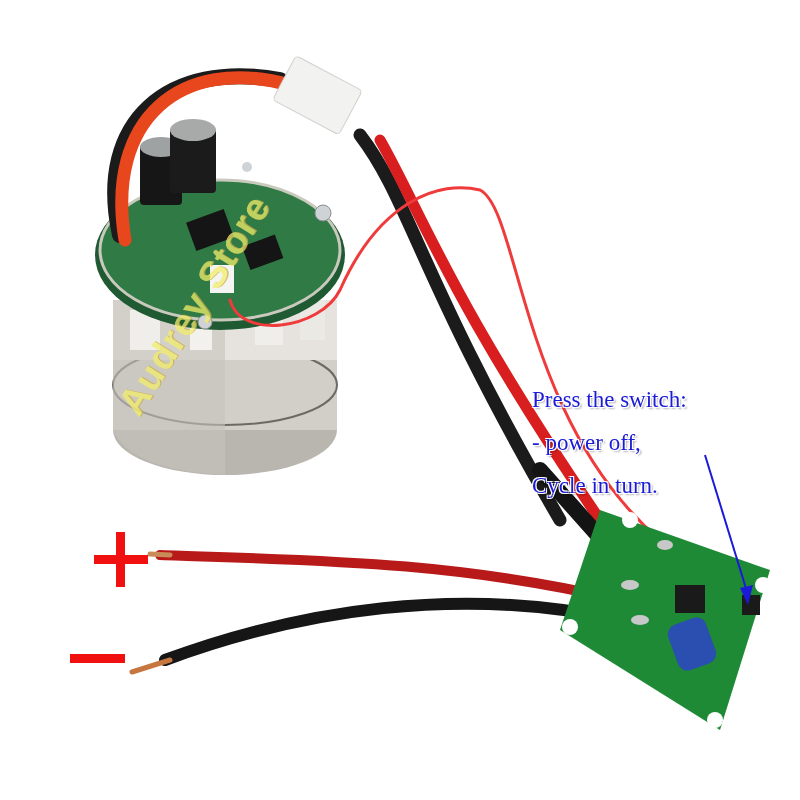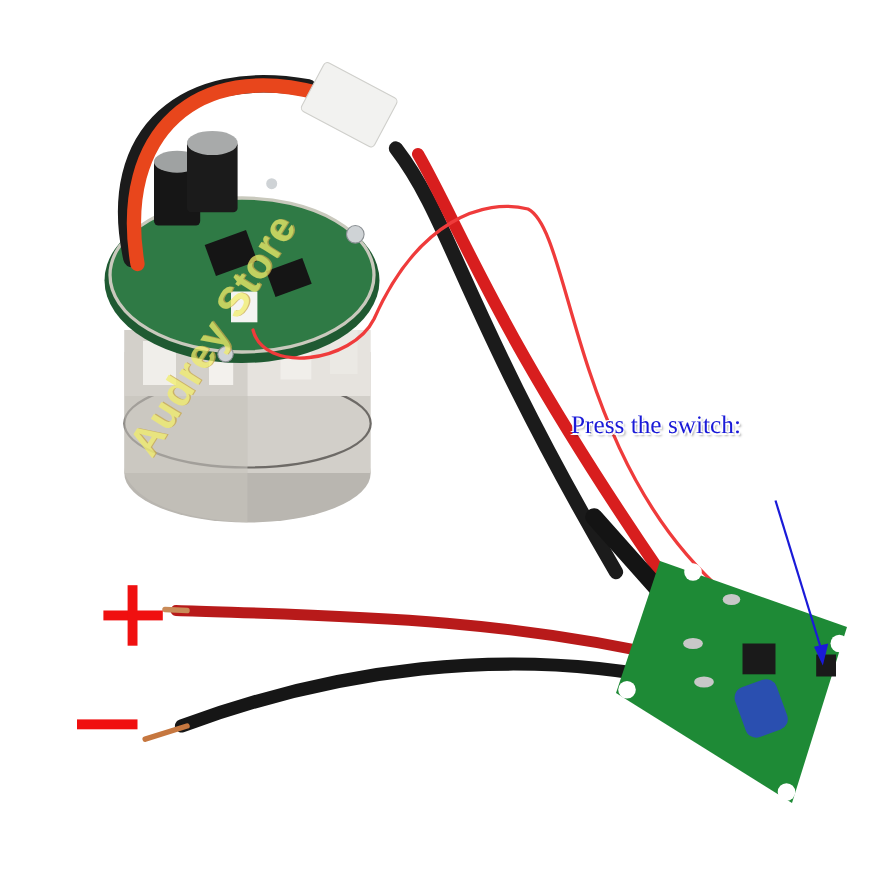--- a/index.html
+++ b/index.html
@@ -1,19 +1,19 @@
 <!DOCTYPE html>
 <html><head>
 <meta charset="utf-8">
 <style>
   html, body { margin:0; padding:0; background:#ffffff; }
   body { width:800px; height:800px; position:relative; overflow:hidden; font-family:"Liberation Serif", serif; }
   .scene { position:absolute; left:0; top:0; width:800px; height:800px; }
   .annotation { position:absolute; left:516px; top:370px; color:#1a1ad8; font-family:"Liberation Serif","DejaVu Serif",serif; font-size:23px; line-height:27px; text-shadow: 1px 1px 0 #fff, -1px -1px 0 #fff, 1px -1px 0 #fff, -1px 1px 0 #fff, 2px 2px 2px rgba(0,0,0,0.35); white-space:nowrap; }
-  .annotation div { margin:3px; }
+  .annotation div { margin:16px; }
   .sign { position:absolute; background:#f01010; }
   .plus-h { left:94px; top:555px; width:54px; height:9px; }
   .plus-v { left:116px; top:532px; width:9px; height:55px; }
   .minus { left:70px; top:654px; width:55px; height:9px; }
   .watermark { position:absolute; left:110px; top:400px; color:#f2ee6a; font-family:"Liberation Sans",sans-serif; font-weight:bold; font-size:38px; transform:rotate(-58deg); transform-origin:left top; opacity:0.75; text-shadow:1px 1px 0 #c9a94b; letter-spacing:1px; }
 </style>
 </head>
 <body>
 
 <svg class="scene" viewBox="0 0 800 800" xmlns="http://www.w3.org/2000/svg">
@@ -83,17 +83,19 @@
   <g>
     <line x1="705" y1="455" x2="748" y2="595" stroke="#1a1ad8" stroke-width="2"></line>
     <polygon points="748,605 740,588 753,585" fill="#1a1ad8"></polygon>
   </g>
 </svg>
 
 <div class="watermark">Audrey Store</div>
 
 <div class="annotation">
   <div>Press the switch:</div>
+  <div>- power off,</div>
+  <div>Cycle in turn.</div>
 </div>
 
 <div class="sign plus-h"></div>
 <div class="sign plus-v"></div>
 <div class="sign minus"></div>
 
 </body></html>

